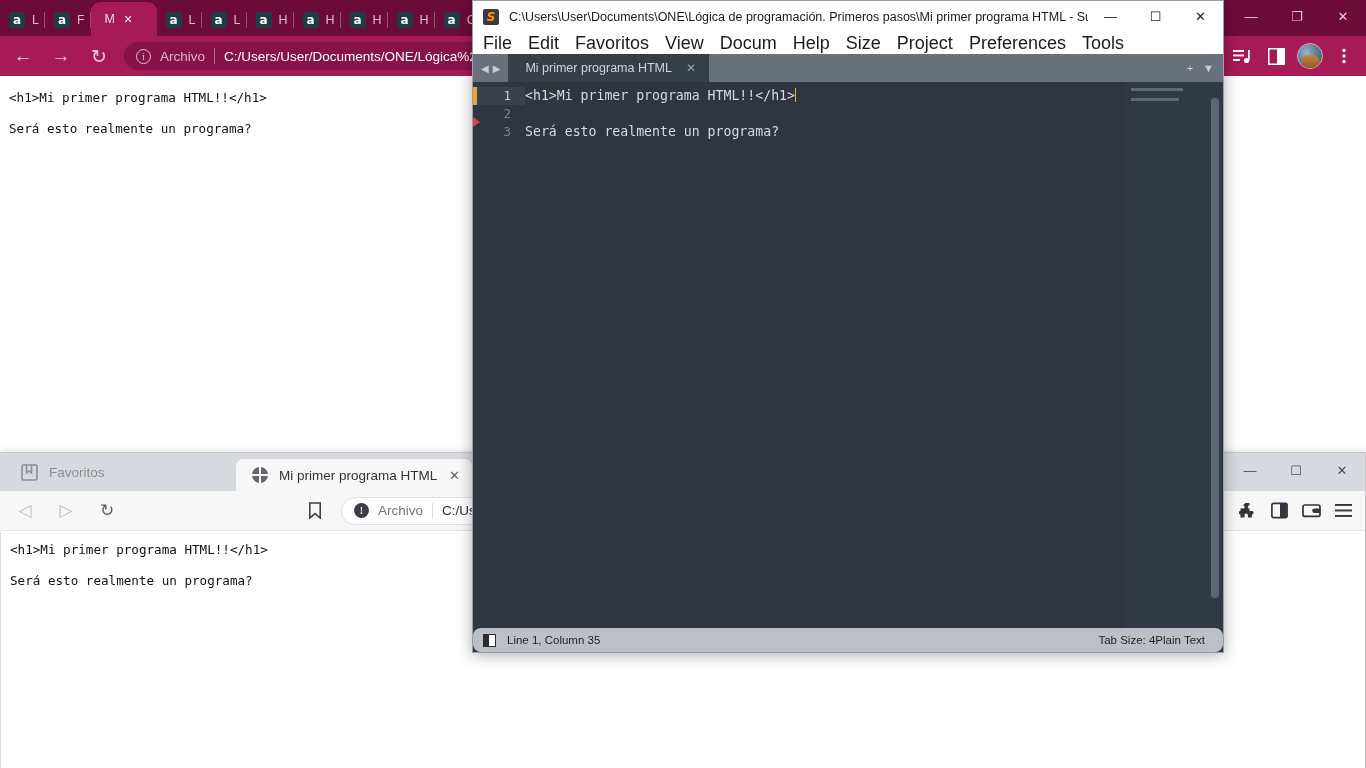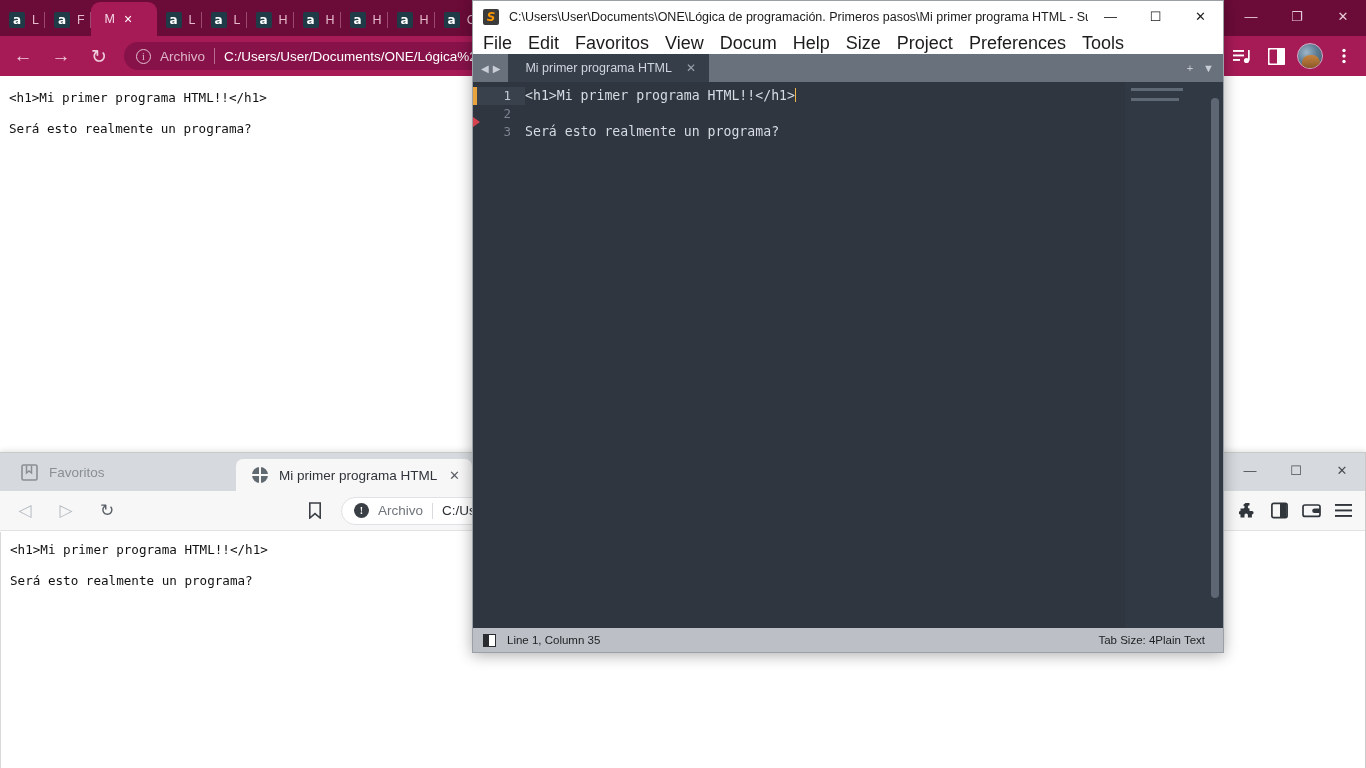--- a/index.html
+++ b/index.html
@@ -303,21 +303,21 @@
   }
   .mm-line { height: 3px; background: #6f7886; margin-bottom: 2px; opacity: .75; }
   .mm-scroll {
     position: absolute; right: 4px; top: 16px; width: 8px; height: 500px;
     background: #5d6672; border-radius: 4px;
   }
   .sub-statusbar {
     height: 24px; background: #bcc0c6; flex: none;
     display: flex; align-items: center;
     padding: 0 18px 0 10px;
-    font-size: 11.5px; color: #1d1f22;
+    font-size: 11.5px; color: #1d1f22; border-radius: 8px;
   }
   .sb-icon {
     width: 13px; height: 13px; border: 1.4px solid #2a2c2f; flex: none; margin-right: 11px;
     position: relative; background: #ffffff;
   }
   .sb-icon::after {
     content: ""; position: absolute; left: 0; top: 0; width: 5px; height: 100%;
     background: #2a2c2f;
   }
   .sb-spacer { flex: 1 1 auto; }

